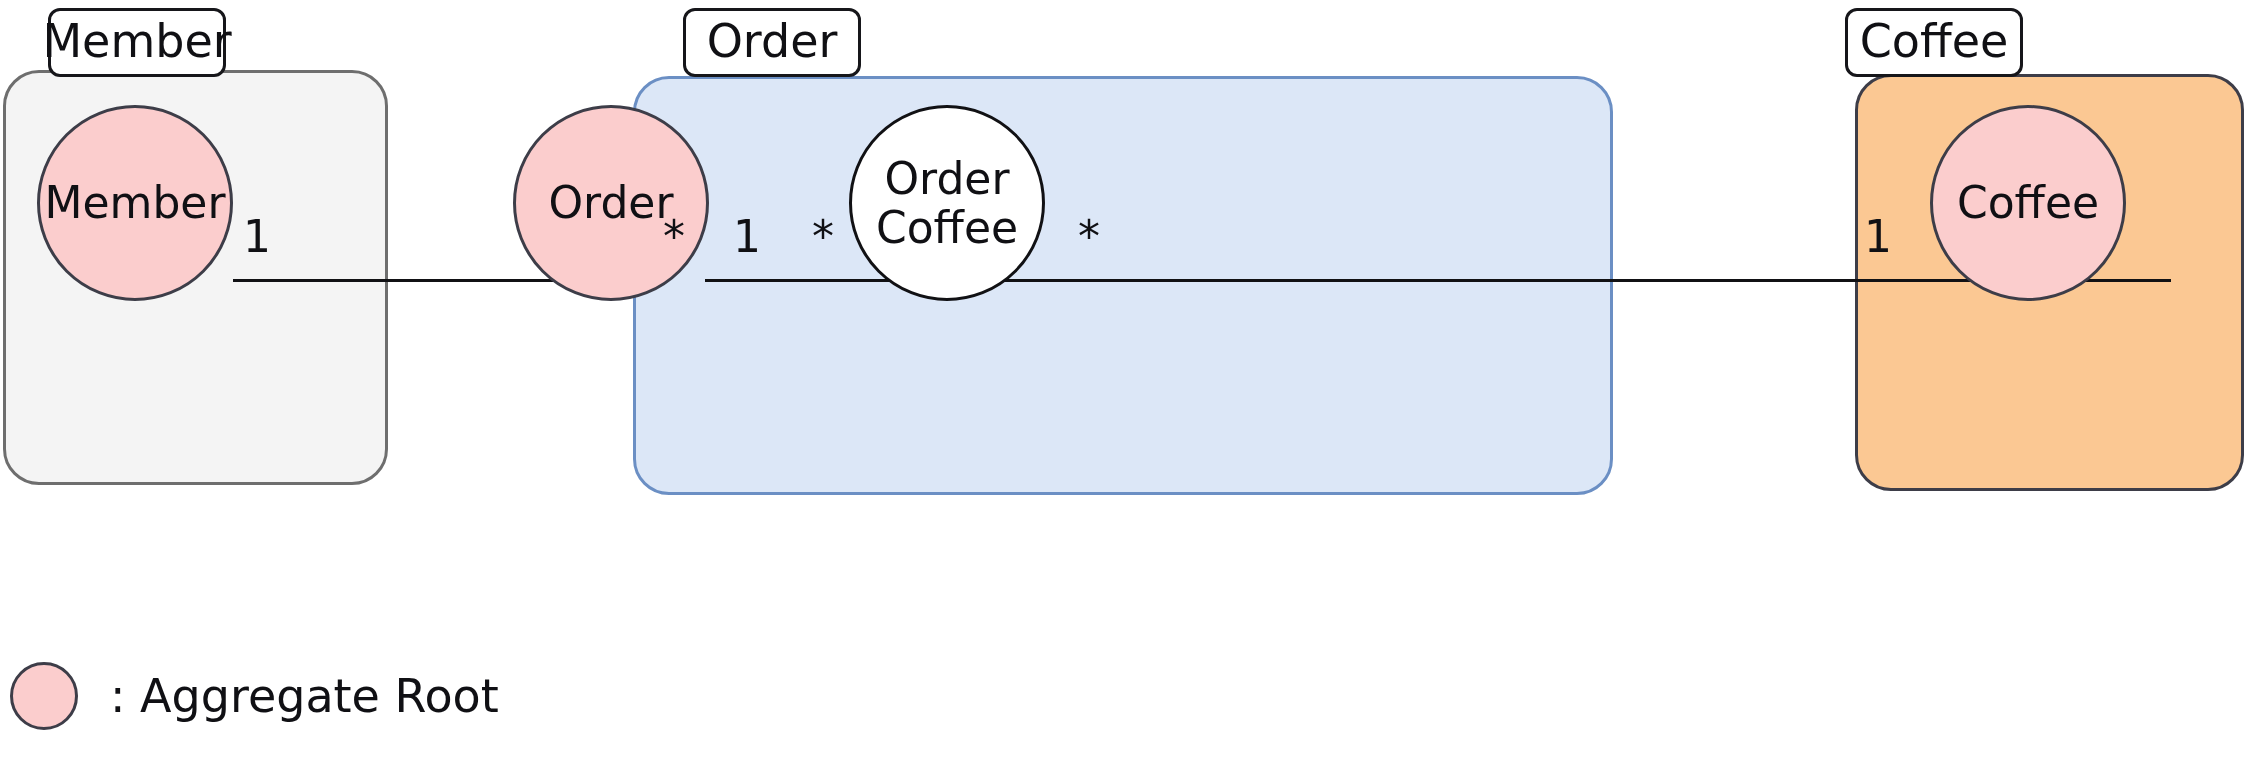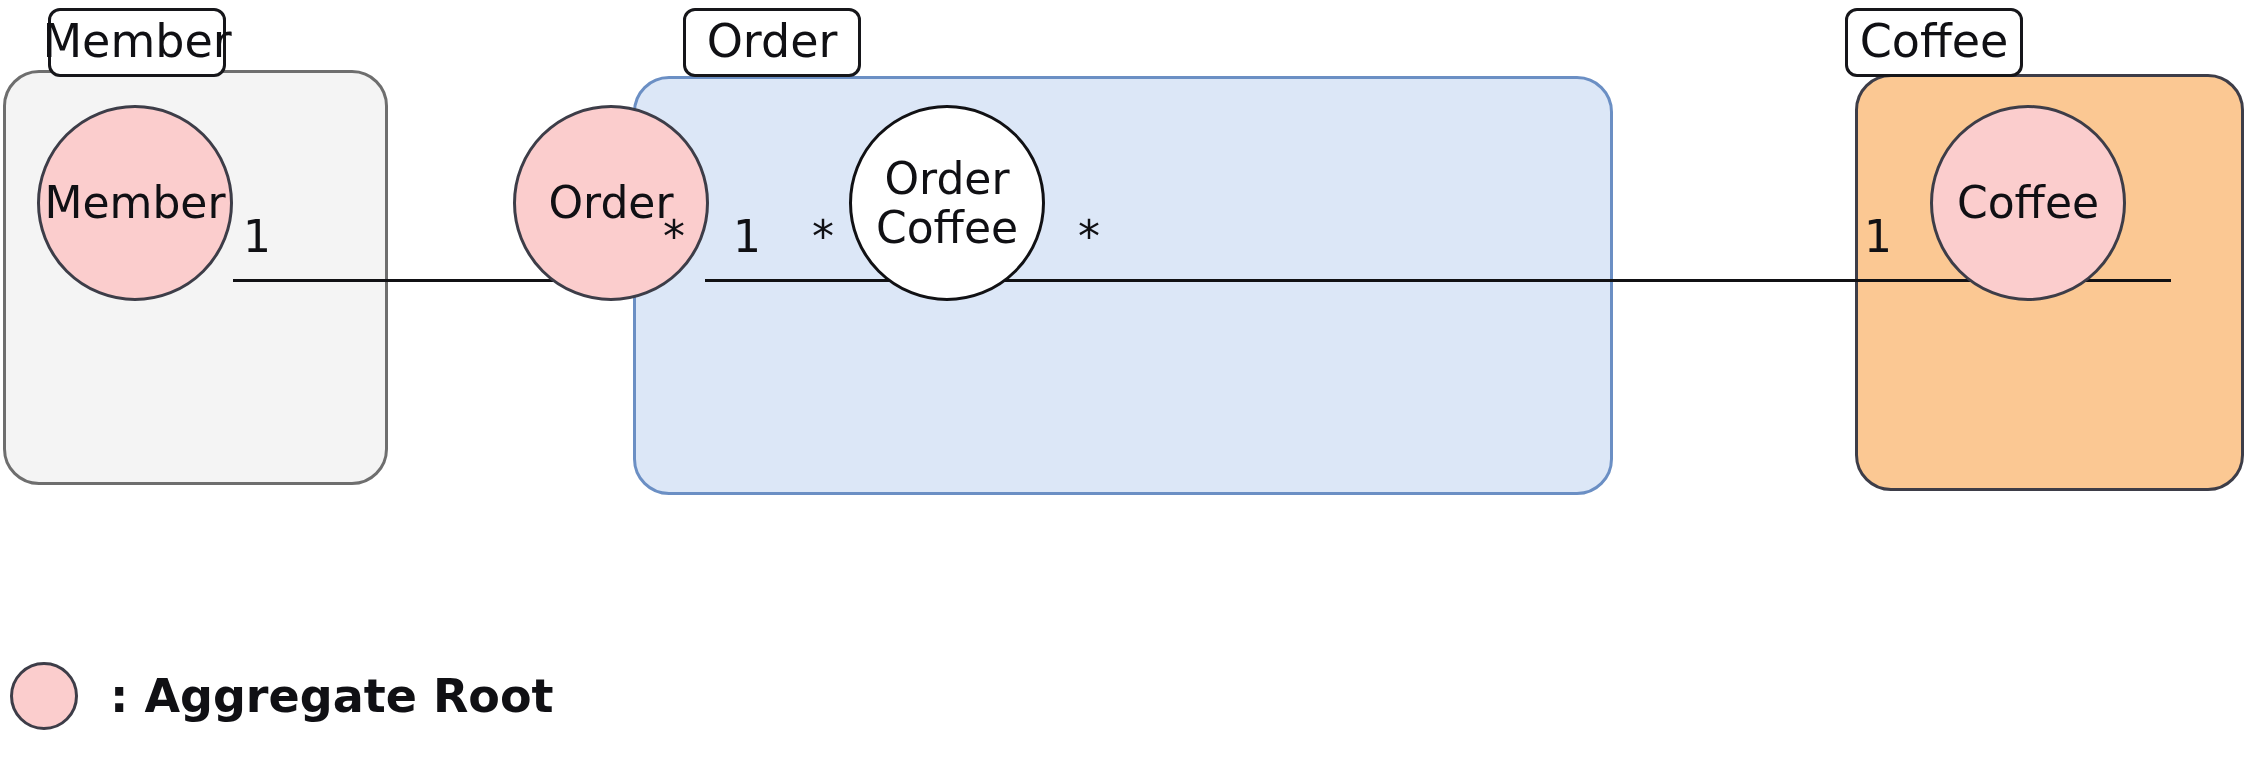--- a/index.html
+++ b/index.html
@@ -119,21 +119,20 @@
   .card-star-oc2 { left: 1078px; top: 215px; }
   .card-1-coffee { left: 1864px; top: 215px; }
 
   
   .legend {
     position: absolute;
     left: 10px;
     top: 662px;
     display: flex;
     align-items: center;
-    font-weight: bold;
   }
   .legend-swatch {
     box-sizing: border-box;
     width: 68px;
     height: 68px;
     border-radius: 50%;
     background: #fbcdcd;
     border: 3px solid #3d3d48;
     flex: 0 0 auto;
   }

